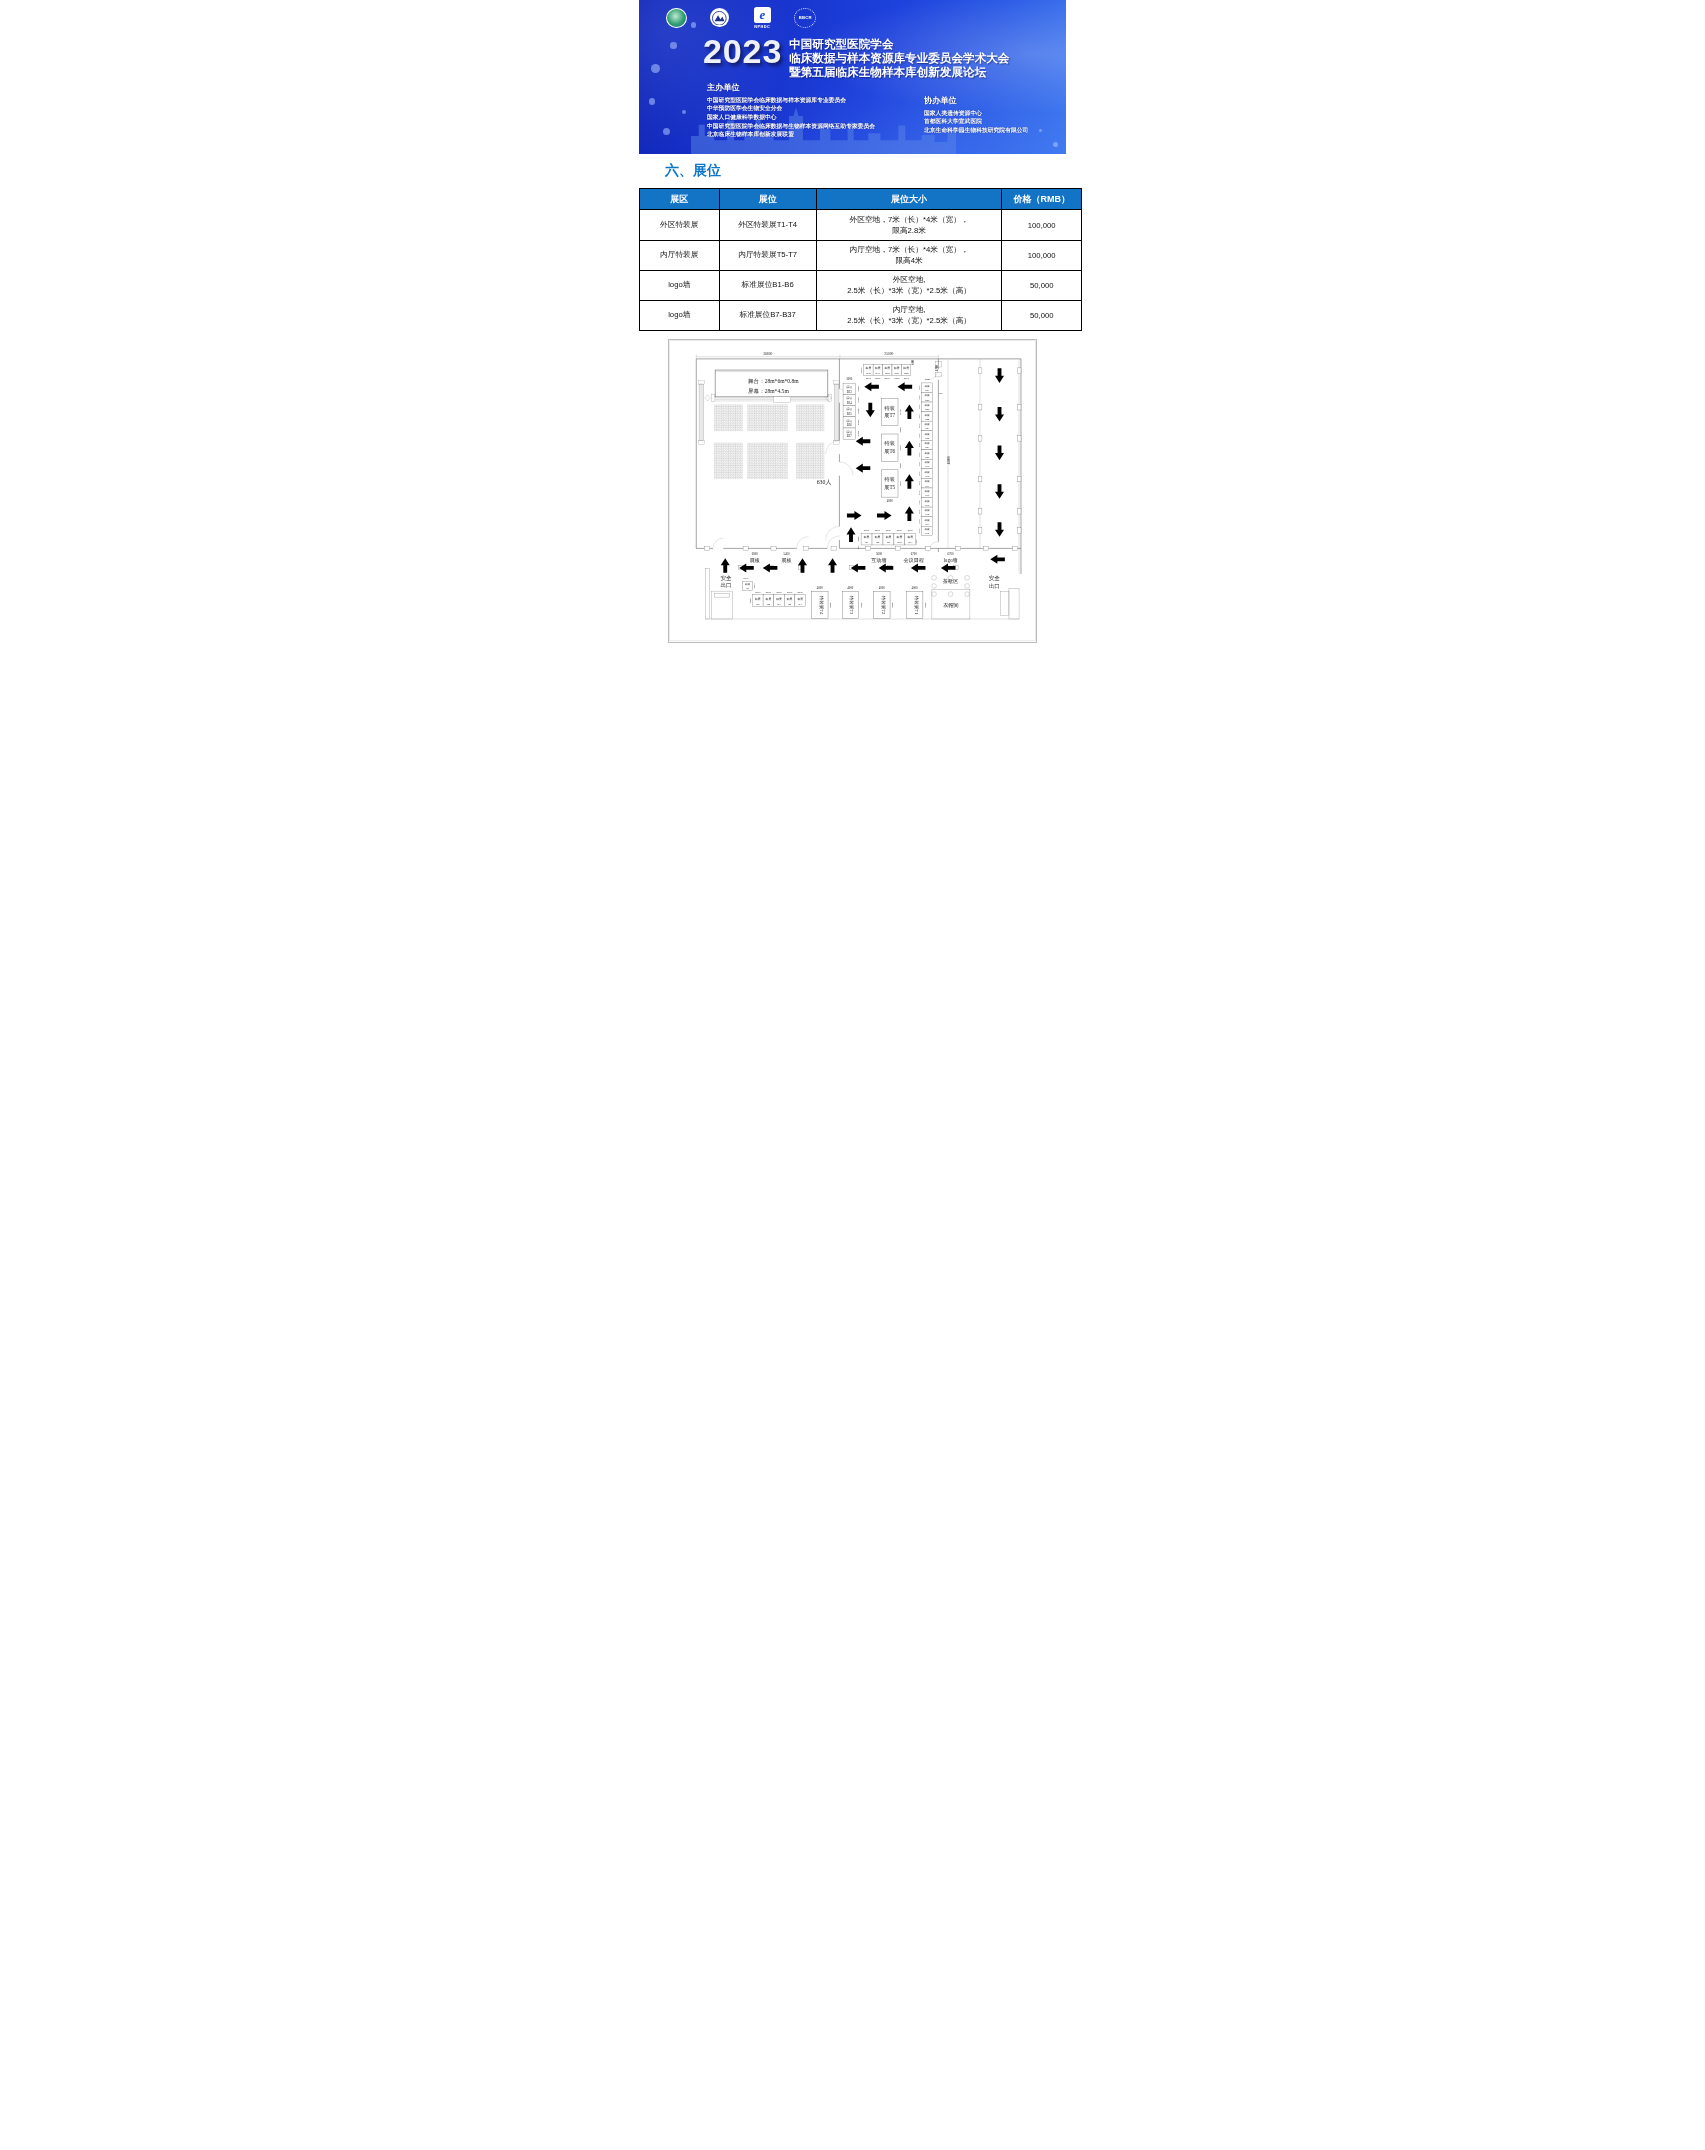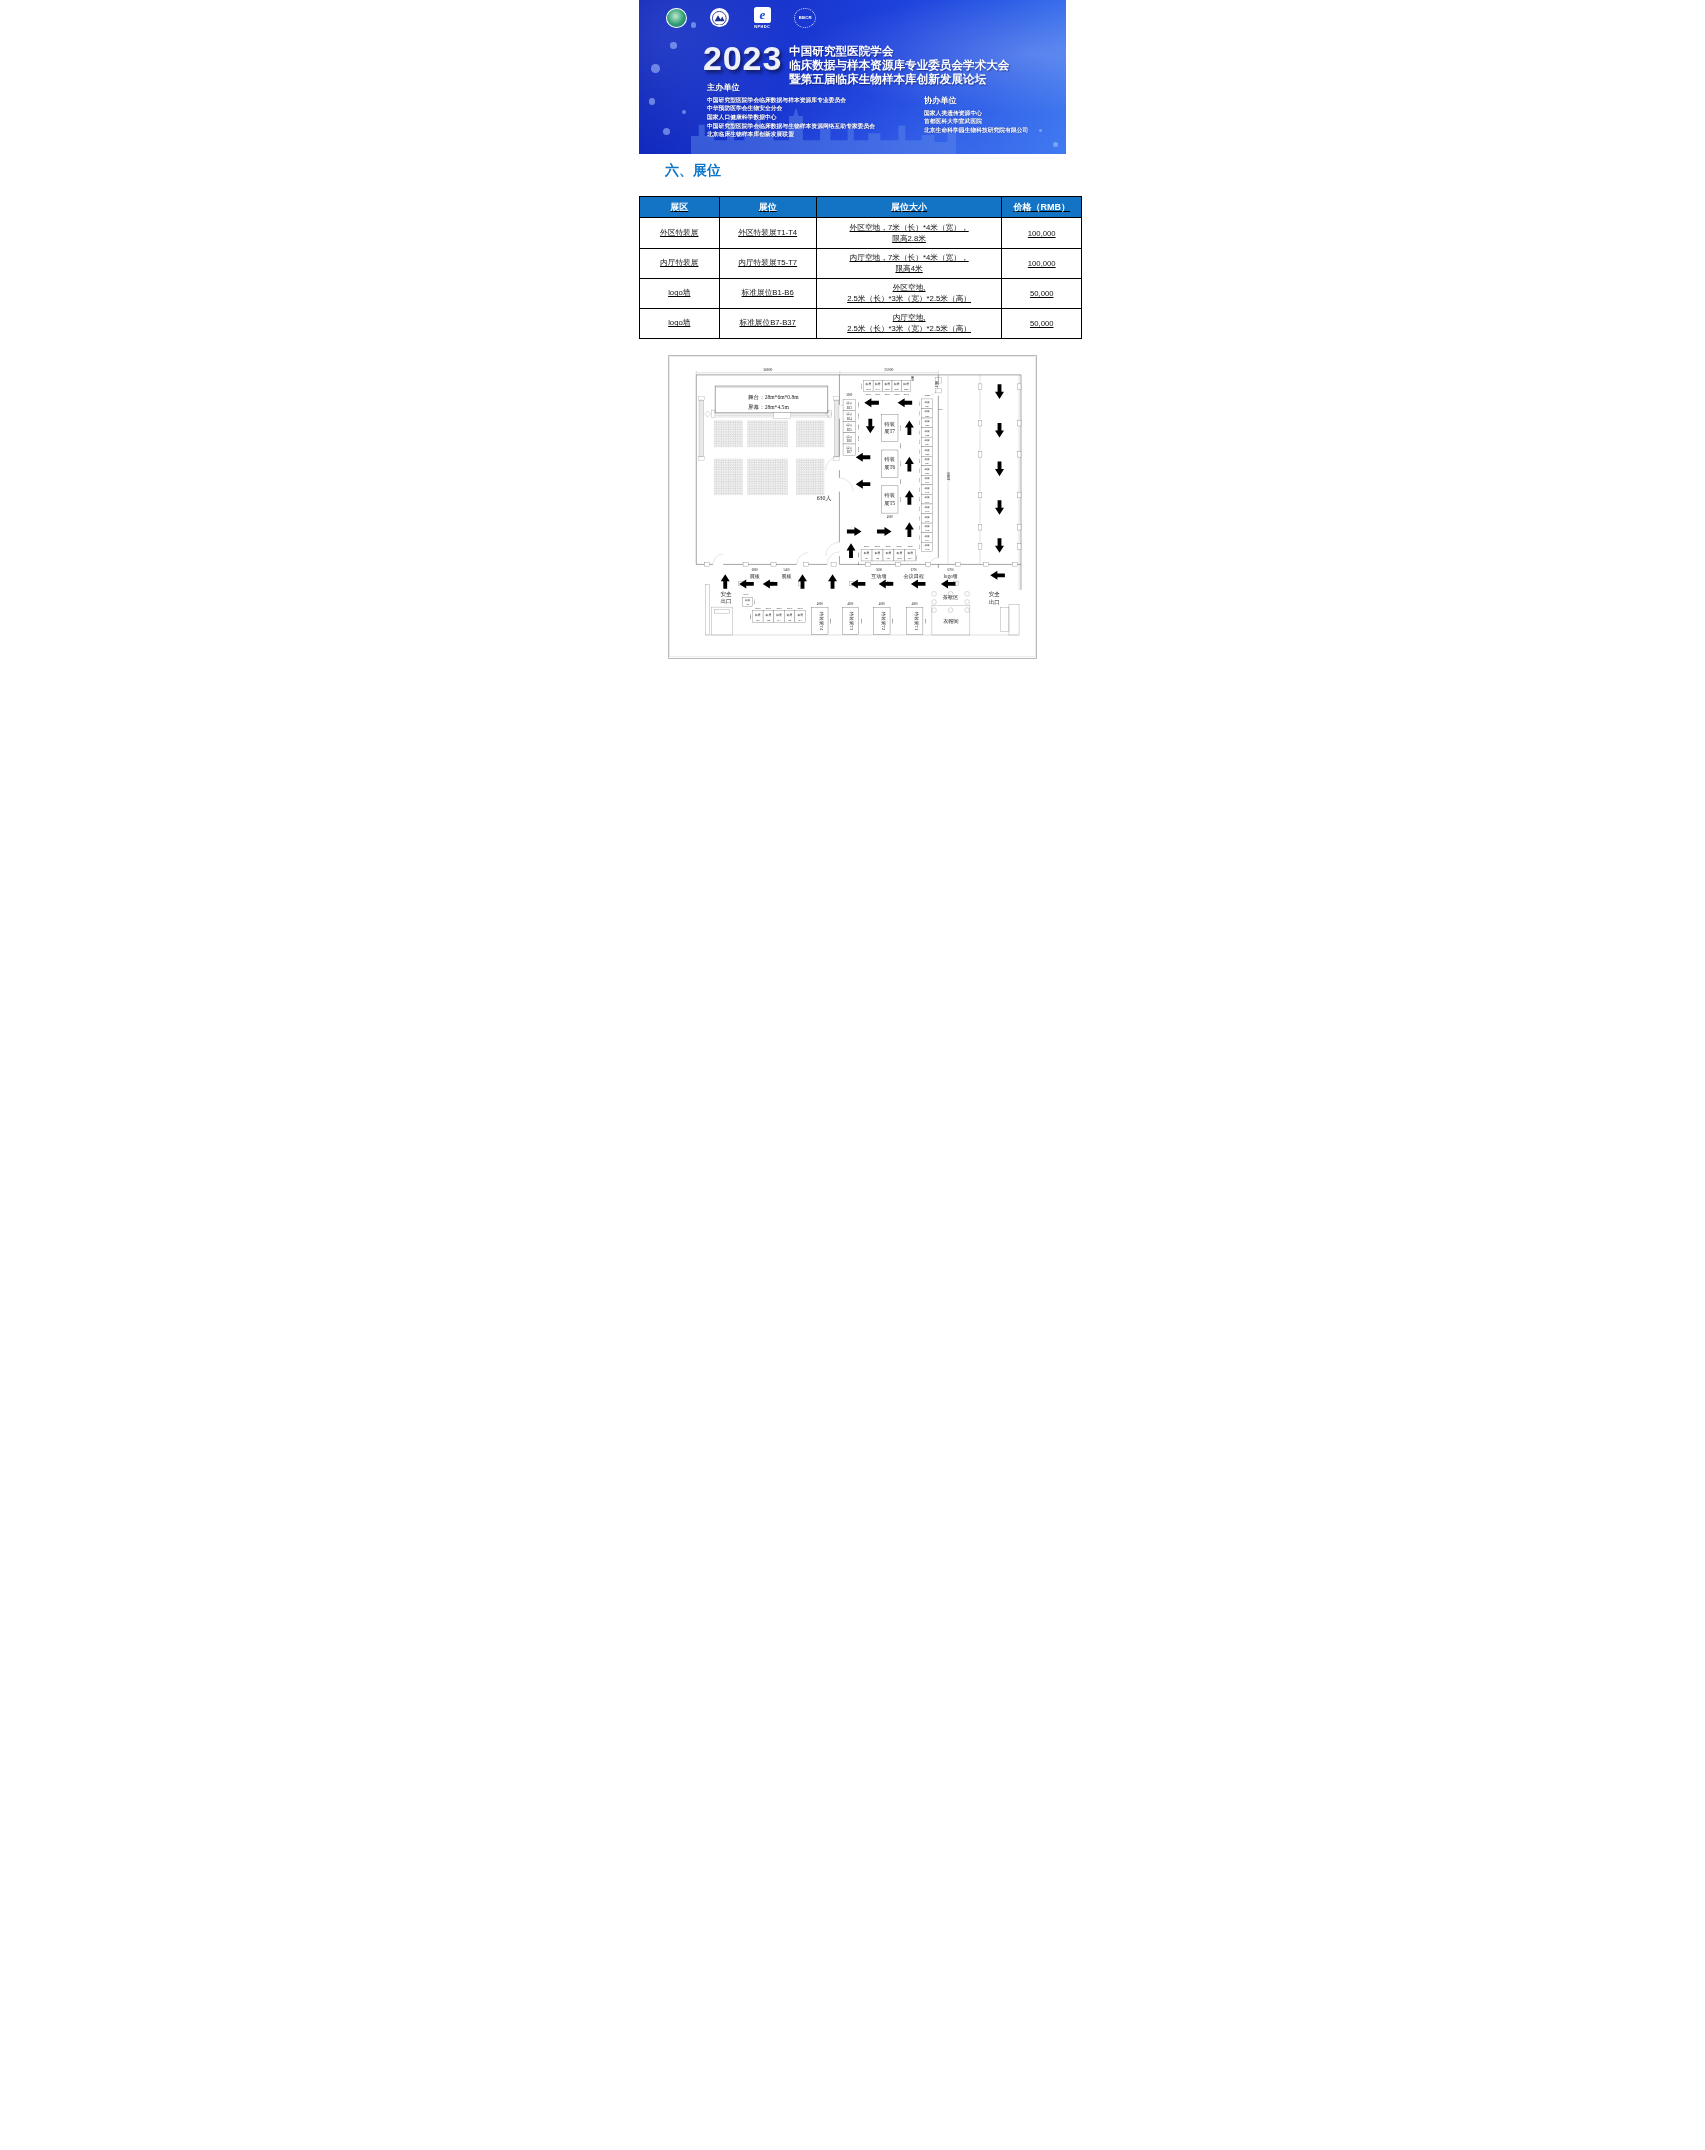--- a/index.html
+++ b/index.html
@@ -16,36 +16,36 @@
   .dot{position:absolute;border-radius:50%;background:rgba(175,198,255,.55);}
   .logos{position:absolute;top:7.7px;left:27px;display:flex;gap:22.4px;align-items:center;z-index:3;}
   .logo{width:20.6px;height:20.6px;display:flex;align-items:center;justify-content:center;flex-direction:column;}
   .logo-ring{width:19px;height:19px;border-radius:50%;border:1.3px solid #fff;display:flex;align-items:center;justify-content:center;
     background:radial-gradient(circle at 45% 40%, #bfe9d2, #2f9e6e 55%, #1b5fae);}
   .logo-ring2{width:19px;height:19px;border-radius:50%;background:#fff;display:flex;align-items:center;justify-content:center;}
   .logo-sq{width:17px;height:17px;border-radius:2.6px;background:#fff;display:flex;align-items:center;justify-content:center;
     font-family:"Liberation Serif",serif;font-style:italic;font-weight:bold;font-size:13px;color:#1d49d4;}
   .logo-cap{color:#fff;font-size:3.9px;letter-spacing:0.4px;margin-top:0.9px;font-weight:bold;}
   .logo-ringtxt{width:20px;height:20px;border-radius:50%;border:0.9px dotted rgba(255,255,255,.9);display:flex;align-items:center;justify-content:center;color:#fff;font-size:4.3px;font-weight:bold;letter-spacing:0.2px;}
-  .title-row{position:absolute;top:42px;left:64px;display:flex;gap:6.9px;z-index:3;}
+  .title-row{position:absolute;top:35px;left:64px;display:flex;gap:6.9px;z-index:3;}
   .year{font-size:34px;font-weight:900;color:#eef1fa;line-height:.95;letter-spacing:0.9px;
     text-shadow:1.3px 1.3px 0 rgba(25,35,110,.85),2.6px 3px 3.9px rgba(0,0,25,.5);}
   .title-lines{margin-top:1.7px;color:#fff;font-weight:700;font-size:11.6px;line-height:1.2;
     text-shadow:0.9px 0.9px 1.3px rgba(0,0,40,.45);}
   .org-heading{color:#fff;font-weight:800;font-size:8.2px;margin-bottom:2.6px;text-shadow:0.4px 0.4px 0.9px rgba(0,0,40,.5);}
   .org-item{color:#fff;font-weight:700;font-size:5.8px;line-height:1.5;text-shadow:0.4px 0.4px 0.9px rgba(0,0,40,.5);white-space:nowrap;}
   .hosts{position:absolute;left:68px;top:82px;z-index:3;}
   .cohosts{position:absolute;left:285px;top:95px;z-index:3;font-family:Liberation Serif, serif;}
   .skyline{position:absolute;left:52px;bottom:0;z-index:1;opacity:.5;}
 
   
   .section-title{margin:7.7px 0 4.3px 26px;color:#0d76c8;font-size:14px;font-weight:800;}
 
   
-  table.booths{border-collapse:collapse;margin:16px auto;width:443px;border:1.3px solid #000;table-layout:fixed;text-decoration:underline;}
+  table.booths{border-collapse:collapse;margin:8px auto;width:443px;border:1.3px solid #000;table-layout:fixed;}
   table.booths th{background:#1373c4;color:#fff;border:0.9px solid #000;font-size:9px;font-weight:700;padding:3.9px 1.7px;}
   table.booths td{border:0.9px solid #000;font-size:7.7px;color:#111;text-align:center;padding:3.4px 3.4px;}
   td.size-cell{text-align:left;font-size:7.3px;line-height:1.45;}
   td.price-cell{font-size:8.2px;}
 
   
   .plan{width:367px;margin:6px auto 4.3px;border:0.4px solid #bbb;background:#fff;}
   .plan svg{display:block;width:100%;height:auto;}
   .wall{stroke:#555;stroke-width:2.5;fill:none;}
   .thin{stroke:#8a8a8a;stroke-width:1.2;fill:none;}

